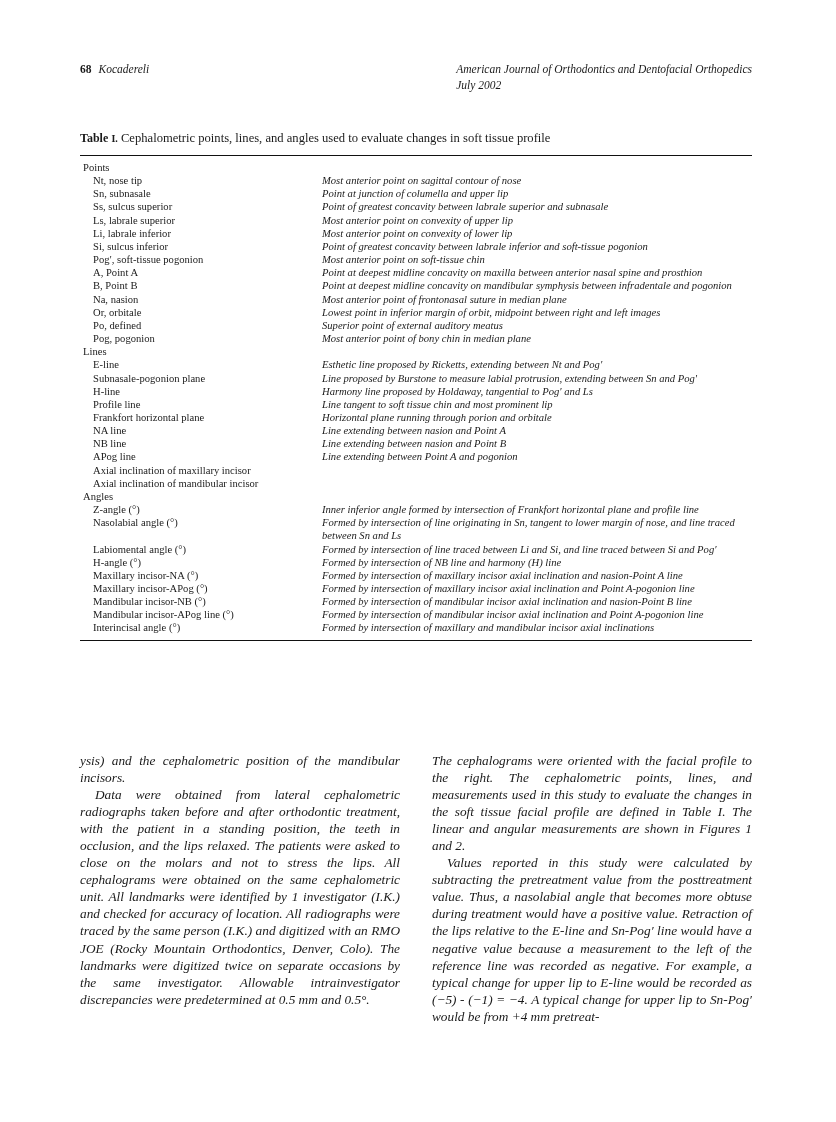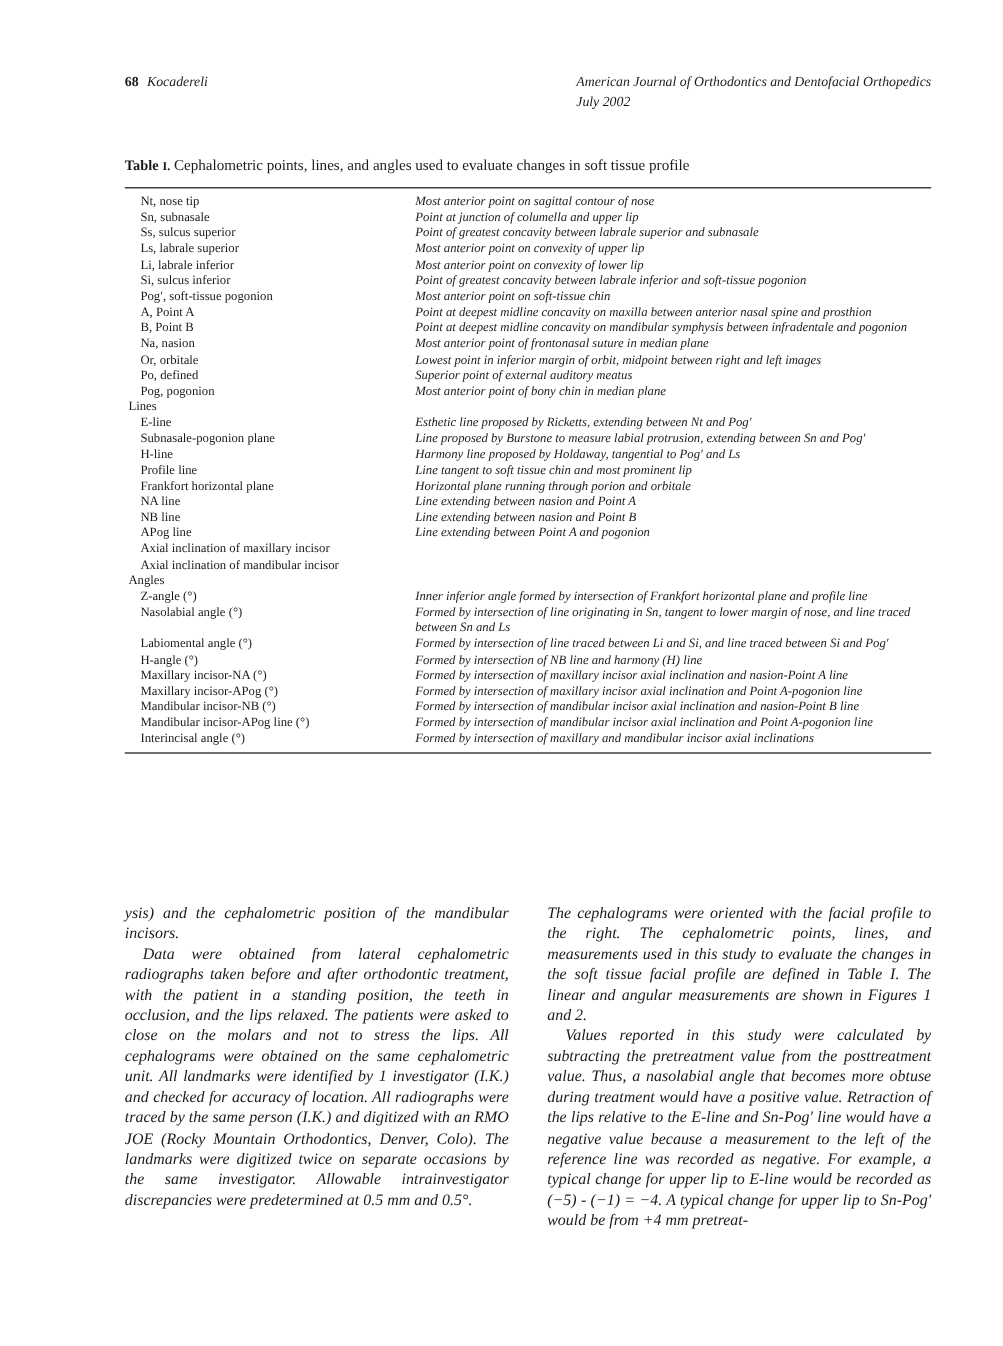--- a/index.html
+++ b/index.html
@@ -13,21 +13,20 @@
     position: relative;
     font-family: "Liberation Serif", serif;
     color: #1a1a1a;
     overflow: hidden;
   }
   .page {
     position: absolute;
     left: 0; top: 0;
     width: 752px;
     height: 1122px;
-    margin-left: 24px;
   }
 
   
   .runhead {
     position: absolute;
     left: 80px;
     top: 62px;
     width: 672px;
     display: flex;
     align-items: flex-start;
@@ -151,20 +150,24 @@
   </div>
 
   <div class="table-block">
     <div class="table-caption">
       <span class="tbl-label">Table</span>
       <span class="tbl-num">I.</span>
       <span class="tbl-title">Cephalometric points, lines, and angles used to evaluate changes in soft tissue profile</span>
     </div>
     <div class="rule"></div>
     <div class="table-body" id="table-body">
+        <div class="trow section">
+          <div class="term">Points</div>
+          <div class="desc"></div>
+        </div>
         <div class="trow">
           <div class="term">Nt, nose tip</div>
           <div class="desc">Most anterior point on sagittal contour of nose</div>
         </div>
         <div class="trow">
           <div class="term">Sn, subnasale</div>
           <div class="desc">Point at junction of columella and upper lip</div>
         </div>
         <div class="trow">
           <div class="term">Ss, sulcus superior</div>

